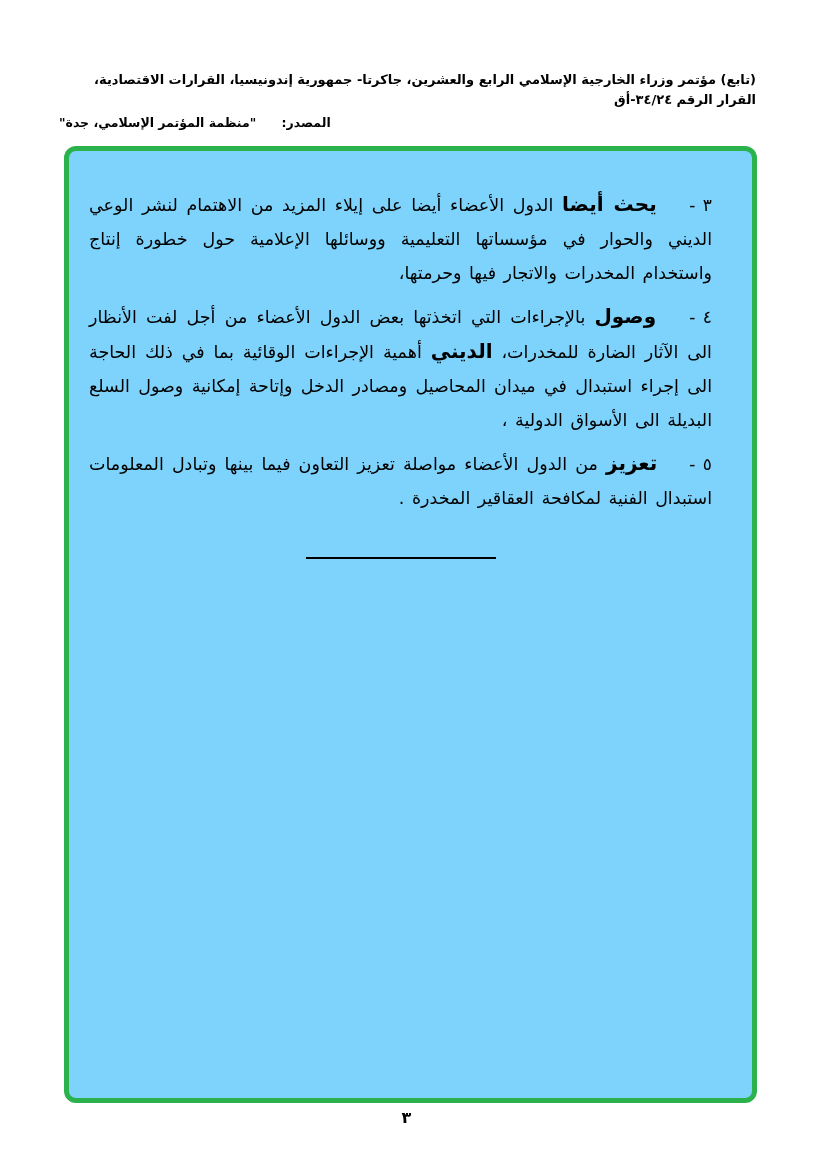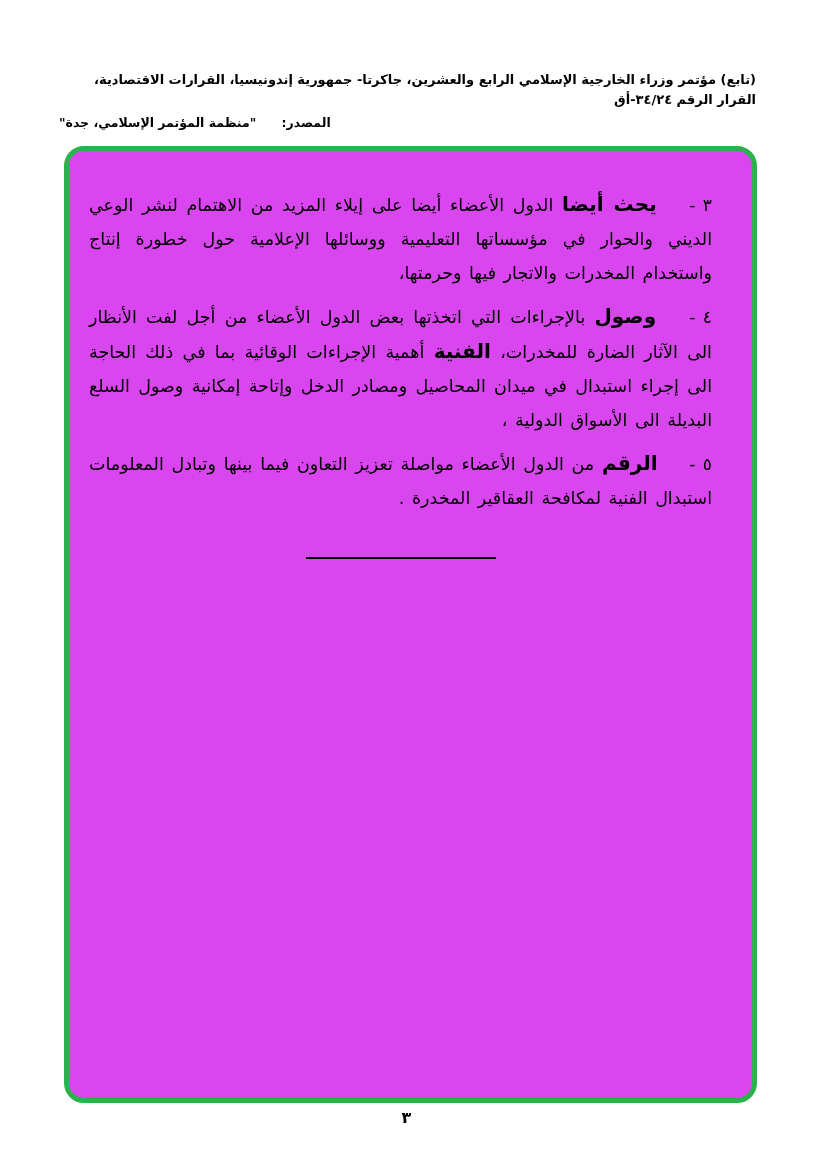--- a/index.html
+++ b/index.html
@@ -40,22 +40,22 @@
   }
   .header-line2 .src-label { margin-left: 21px; }
   
   .green-frame {
     position: absolute;
     top: 146px;
     left: 64px;
     width: 693px;
     height: 957px;
     border: 5px solid #2bb24c;
-    border-radius: 20px;
-    background: #d946ef;
+    border-radius: 12px;
+    background: #7dd3fc;
     padding: 36px 40px 0 20px;
     direction: rtl;
   }
   
   .clause {
     direction: rtl;
     text-align: justify;
     font-size: 17.5px;
     line-height: 34px;
     margin-bottom: 9px;
@@ -105,27 +105,27 @@
     <p class="clause">
       <span class="num">٣ -</span>
       <span class="lead">يحث أيضا</span>
       <span class="txt">الدول الأعضاء أيضا على إيلاء المزيد من الاهتمام لنشر الوعي الديني والحوار في مؤسساتها التعليمية ووسائلها الإعلامية حول خطورة إنتاج واستخدام المخدرات والاتجار فيها وحرمتها،</span>
     </p>
 
     <p class="clause">
       <span class="num">٤ -</span>
       <span class="lead">وصول</span>
       <span class="txt">بالإجراءات التي اتخذتها بعض الدول الأعضاء من أجل لفت الأنظار الى الآثار الضارة للمخدرات،</span>
-      <span class="lead">الفنية</span>
+      <span class="lead">الديني</span>
       <span class="txt">أهمية الإجراءات الوقائية بما في ذلك الحاجة الى إجراء استبدال في ميدان المحاصيل ومصادر الدخل وإتاحة إمكانية وصول السلع البديلة الى الأسواق الدولية ،</span>
     </p>
 
     <p class="clause">
       <span class="num">٥ -</span>
-      <span class="lead">الرقم</span>
+      <span class="lead">تعزيز</span>
       <span class="txt">من الدول الأعضاء مواصلة تعزيز التعاون فيما بينها وتبادل المعلومات استبدال الفنية لمكافحة العقاقير المخدرة .</span>
     </p>
 
     <hr class="separator">
 
   </section>
 
   <footer class="doc-footer">
     <span>٣</span>
   </footer>

